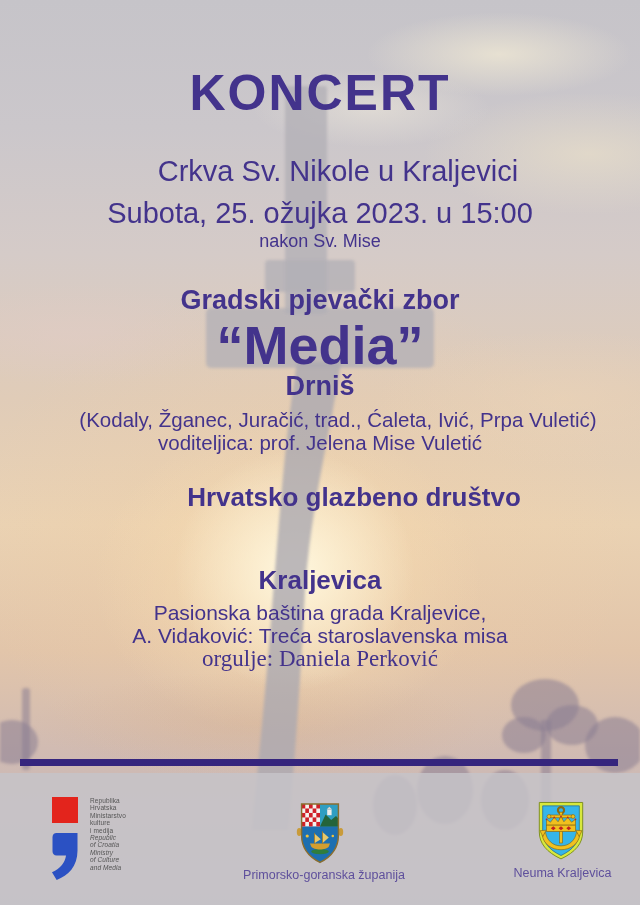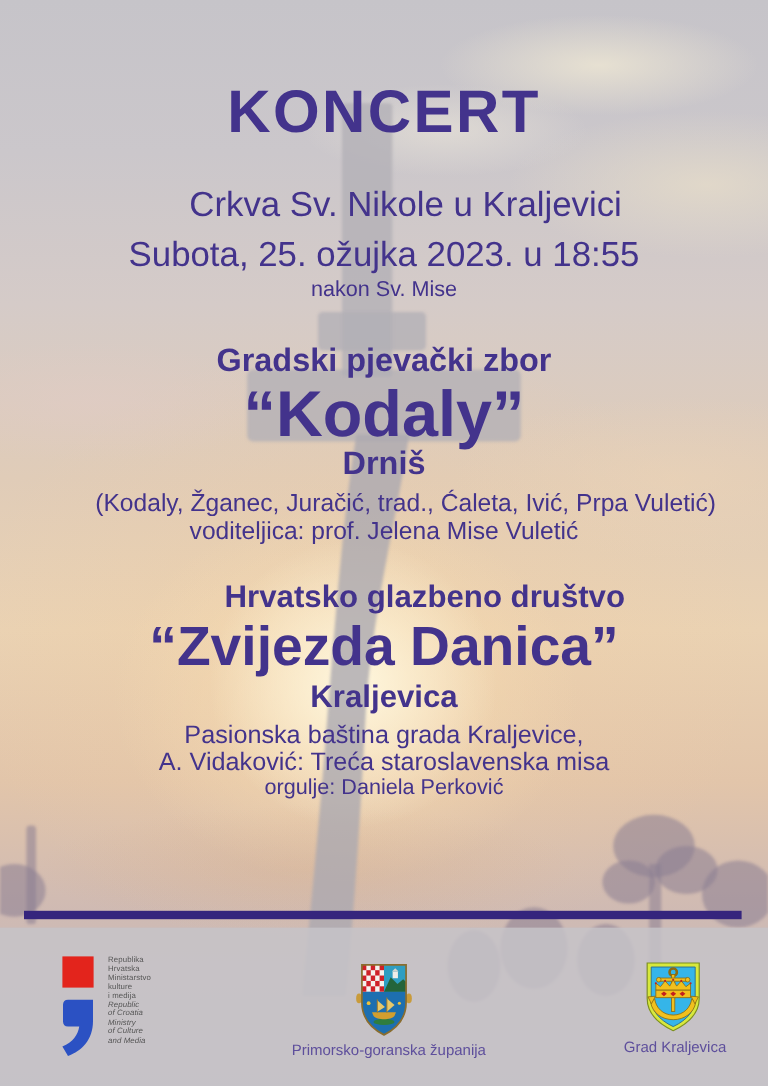--- a/index.html
+++ b/index.html
@@ -36,21 +36,21 @@
   .g1-type {top:285px; font-size:27px;}
   .g1-name {top:314px; font-size:54px;}
   .g1-city {top:371px; font-size:27px;}
   .g1-comp {top:408px; font-size:20.5px;padding-left:18px;}
   .g1-cond {top:431px; font-size:20.5px;}
   .g2-type {top:482px; font-size:26px;padding-left:34px;}
   .g2-name {top:511px; font-size:46px;}
   .g2-city {top:565px; font-size:26px;}
   .g2-l1   {top:601px; font-size:21px;}
   .g2-l2   {top:624px; font-size:21px;}
-  .g2-l3   {top:646px; font-size:18px;}
+  .g2-l3   {top:646px; font-size:23px;font-family:Liberation Serif, serif;}
   .divider{position:absolute;left:20px;top:759px;width:598px;height:7px;background:var(--divider,#35257d);}
   .footer-overlay{position:absolute;left:0;top:773px;width:640px;height:132px;background:rgba(198,196,200,.84);}
   .ministry-square{position:absolute;left:52px;top:797px;width:26px;height:26px;background:var(--ministry_red,#e3241c);}
   .ministry-comma{position:absolute;left:49px;top:831px;width:32px;height:50px;}
   .ministry-text{position:absolute;left:90px;top:797px;font-size:6.5px;line-height:7.4px;color:#555;letter-spacing:.1px;}
   .ministry-text .en{font-style:italic;}
   .county-coat{position:absolute;left:296px;top:798px;width:48px;height:68px;}
   .city-coat{position:absolute;left:534px;top:796px;width:54px;height:66px;}
   .coat-caption{position:absolute;font-size:12.5px;color:var(--county_caption,#5e4f9c);text-align:center;}
   .county-caption{left:4px;width:640px;top:868px;}
@@ -84,31 +84,30 @@
       <ellipse cx="395" cy="805" rx="22" ry="30"></ellipse>
       <ellipse cx="505" cy="800" rx="24" ry="30"></ellipse>
 
       <rect x="22" y="688" width="8" height="82" rx="3"></rect>
       <ellipse cx="12" cy="742" rx="26" ry="22"></ellipse>
     </g>
   </svg>
 
   <div class="txt title">KONCERT</div>
   <div class="txt venue">Crkva Sv. Nikole u Kraljevici</div>
-  <div class="txt datetime">Subota, 25. ožujka 2023. u 18:55</div>
+  <div class="txt datetime">Subota, 25. ožujka 2023. u 15:00</div>
   <div class="txt after">nakon Sv. Mise</div>
 
   <div class="txt b g1-type">Gradski pjevački zbor</div>
-  <div class="txt b g1-name">“Kodaly”</div>
+  <div class="txt b g1-name">“Media”</div>
   <div class="txt b g1-city">Drniš</div>
   <div class="txt g1-comp">(Kodaly, Žganec, Juračić, trad., Ćaleta, Ivić, Prpa Vuletić)</div>
   <div class="txt g1-cond">voditeljica: prof. Jelena Mise Vuletić</div>
 
   <div class="txt b g2-type">Hrvatsko glazbeno društvo</div>
-  <div class="txt b g2-name">“Zvijezda Danica”</div>
   <div class="txt b g2-city">Kraljevica</div>
   <div class="txt g2-l1">Pasionska baština grada Kraljevice,</div>
   <div class="txt g2-l2">A. Vidaković: Treća staroslavenska misa</div>
   <div class="txt g2-l3">orgulje: Daniela Perković</div>
 
   <div class="divider"></div>
   <div class="footer-overlay"></div>
 
   <div class="ministry-square"></div>
   <svg class="ministry-comma" viewBox="0 0 30 48">
@@ -190,15 +189,15 @@
         <polygon points="28,30.2 30.5,32.2 28,34.3 25.5,32.2"></polygon>
         <polygon points="36,30.2 38.5,32.2 36,34.3 33.5,32.2"></polygon>
         <circle cx="13" cy="23" r="0.9"></circle>
           <circle cx="21" cy="21" r="0.9"></circle>
         <circle cx="28" cy="20" r="0.9"></circle>
           <circle cx="35" cy="21" r="0.9"></circle>
           <circle cx="43" cy="23" r="0.9"></circle>
       </g>
     </g>
   </svg>
-  <div class="coat-caption city-caption">Grad Kraljevica</div>
+  <div class="coat-caption city-caption">Neuma Kraljevica</div>
 
 </div>
 
 </body></html>

